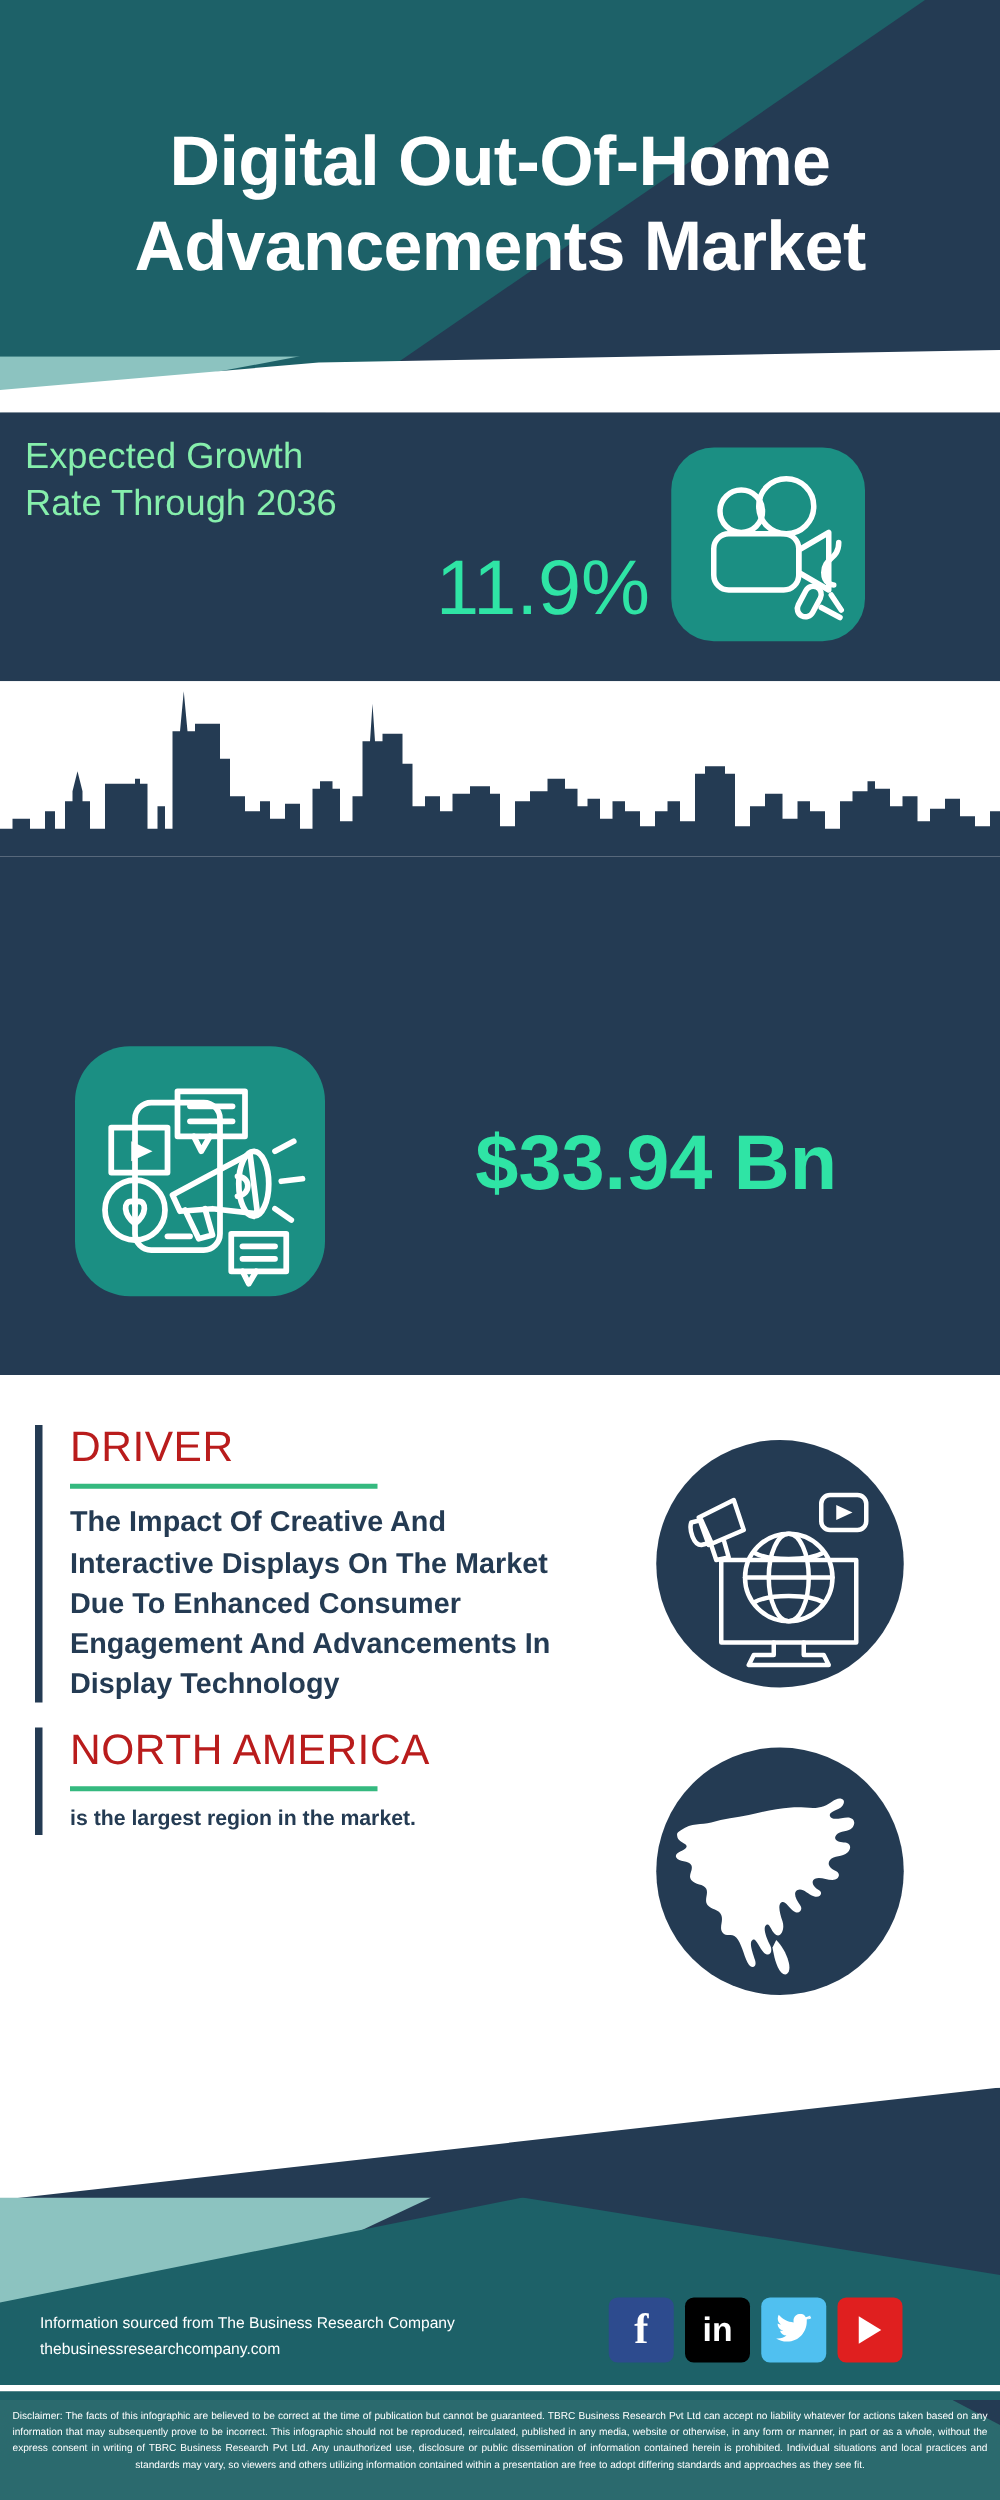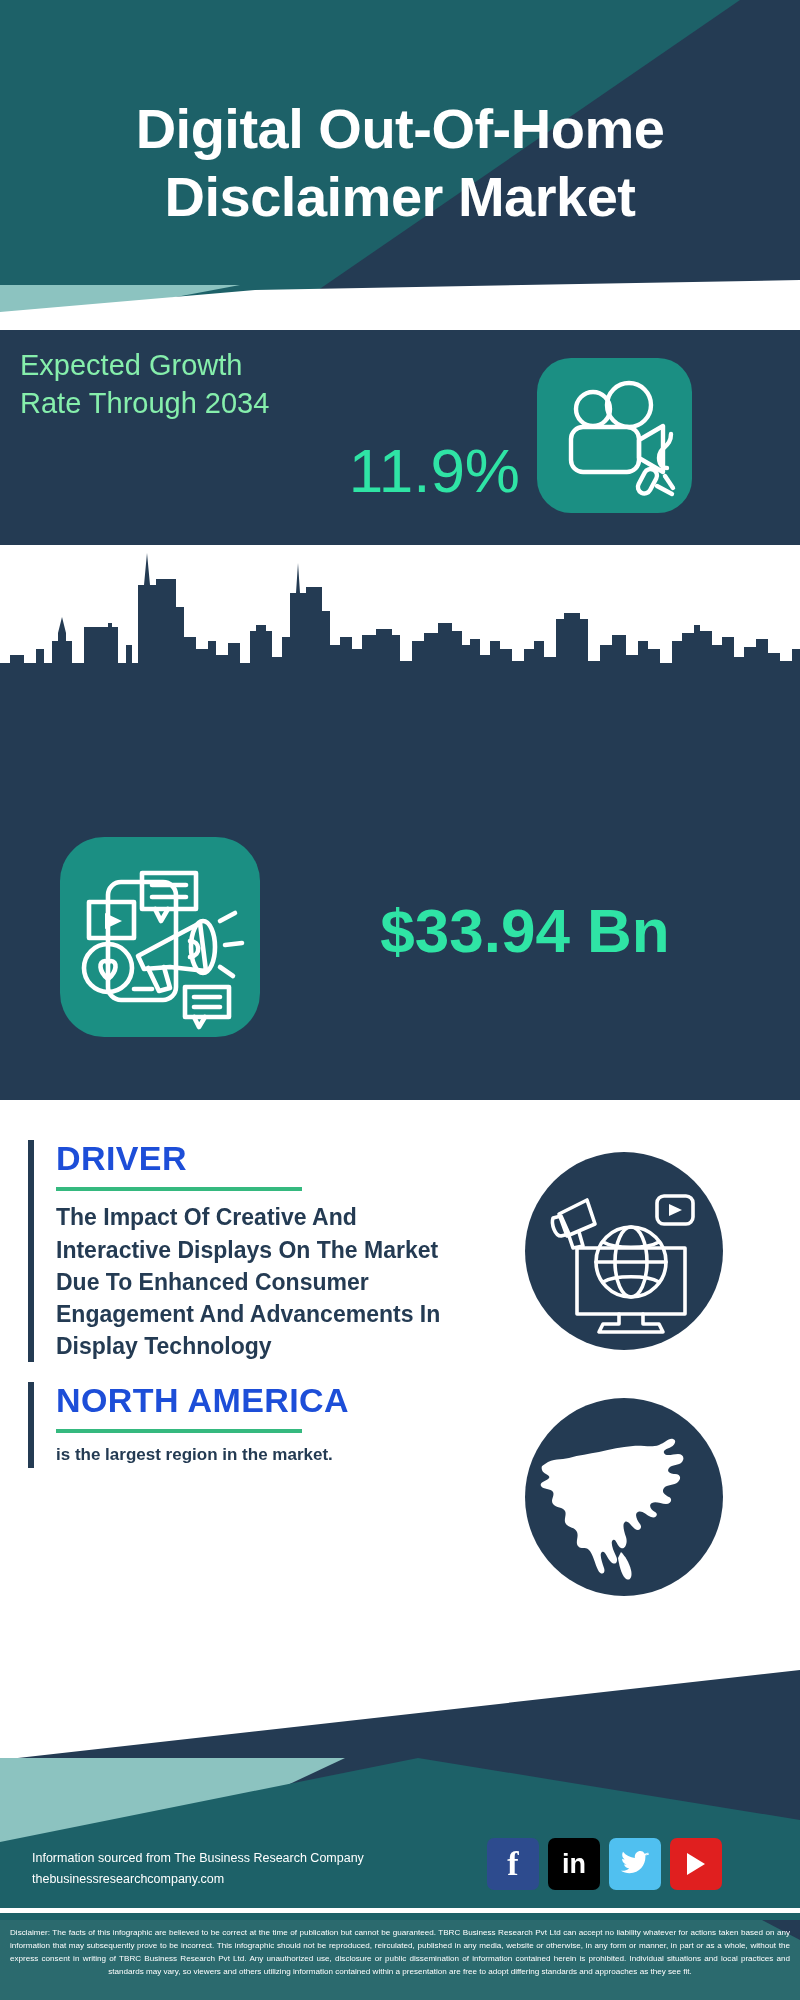--- a/index.html
+++ b/index.html
@@ -173,22 +173,22 @@
   .card {
     position: absolute;
     border-left: 6px solid #243b53;
     padding-left: 22px;
     box-sizing: border-box;
   }
   .card-driver { left: 28px; top: 40px; width: 450px; }
   .card-region { left: 28px; top: 282px; width: 450px; }
 
   .card-heading {
-    color: #1d4ed8;
-    font-weight: bold;
+    color: #b91c1c;
+    font-weight: normal;
     font-size: 34px;
     line-height: 1.1;
     letter-spacing: 0.4px;
   }
   .card-rule {
     width: 246px;
     height: 4px;
     background: #35b97f;
     margin: 10px 0 10px 0;
   }
@@ -324,30 +324,30 @@
 </head>
 <body>
 
 <div id="page">
 
   <div class="header">
     <div class="header-bg-navy"></div>
     <div class="header-bg-teal"></div>
     <div class="header-title">
       <div>Digital Out-Of-Home</div>
-      <div>Disclaimer Market</div>
+      <div>Advancements Market</div>
     </div>
     <div class="header-lightteal-wedge"></div>
     <div class="header-white-wedge"></div>
   </div>
 
   <div class="growth-band">
     <div class="growth-text">
       <div>Expected Growth</div>
-      <div>Rate Through 2034</div>
+      <div>Rate Through 2036</div>
     </div>
     <div class="growth-value">11.9%</div>
 
     <div class="growth-icon-tile">
       <svg width="155" height="155" viewBox="0 0 155 155">
         <g fill="none" stroke="#ffffff" stroke-width="4.4" stroke-linecap="round" stroke-linejoin="round">
           <circle cx="56" cy="51" r="17"></circle>
           <circle cx="92" cy="47" r="22"></circle>
           <rect x="34" y="69" width="68" height="45" rx="12"></rect>
           <path d="M102 82 L126 68 L126 114 L102 100 Z"></path>

